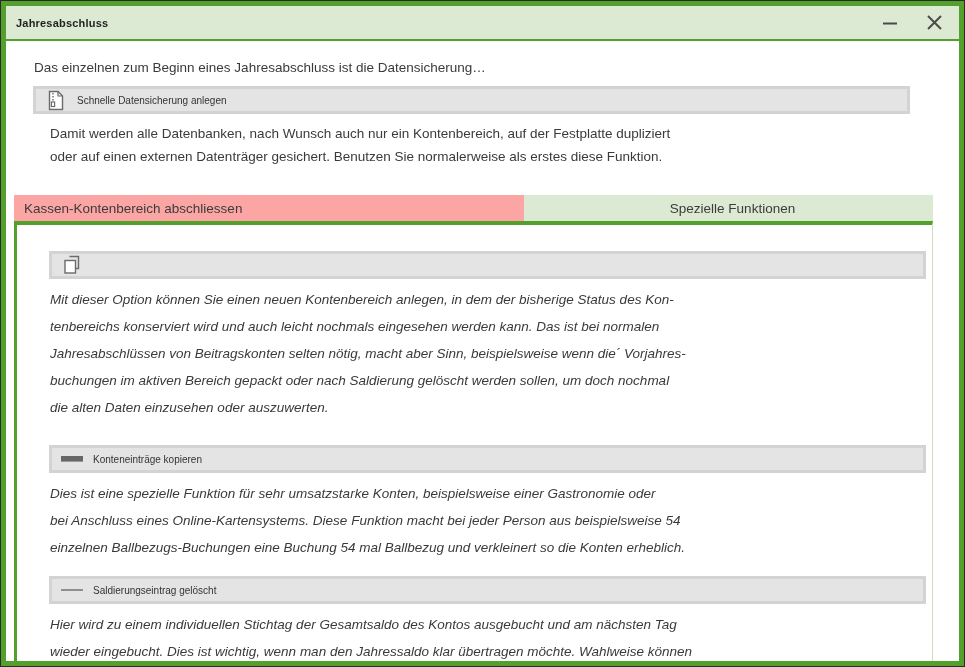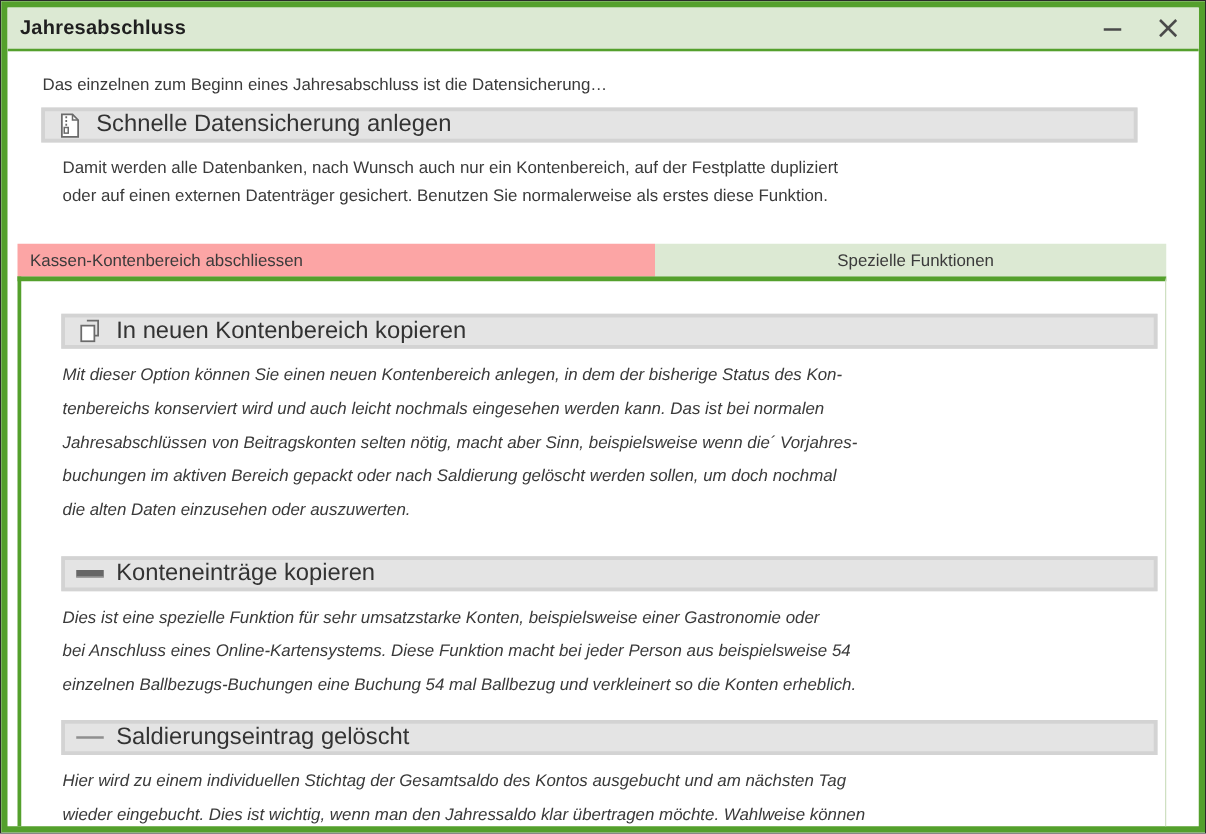--- a/index.html
+++ b/index.html
@@ -18,21 +18,21 @@
     overflow:hidden;
   }
   .titlebar {
     height:35px; flex:0 0 35px;
     background:#dce9d3;
     border-bottom:2px solid #54a02c;
     display:flex; align-items:center;
     padding:0 12px 0 10px;
   }
   .titlebar .title {
-    font-size:16px; font-weight:bold; color:#1f1f1f;
+    font-size:11px; font-weight:bold; color:#1f1f1f;
     letter-spacing:0.2px;
   }
   .titlebar .spacer { flex:1; }
   .win-btn {
     width:26px; height:26px;
     display:flex; align-items:center; justify-content:center;
     cursor:default;
   }
   .content { flex:1; position:relative; }
 
@@ -45,21 +45,21 @@
     width:877px; height:28px;
     background:#e4e4e4;
     border:3px solid #d3d3d3;
     display:flex; align-items:center;
     padding:0 8px;
   }
   .action-btn .ic {
     width:24px; display:flex; align-items:center; justify-content:center;
     margin-right:9px;
   }
-  .action-btn .lbl { font-size:19px; color:#333; }
+  .action-btn .lbl { font-size:10px; color:#333; }
   .backup-btn { margin-top:11px; }
 
   .desc {
     margin:8px 0 0 44px;
     font-size:13.5px;
     line-height:23px;
     white-space:pre-line;
   }
 
   .tabbar {
@@ -146,21 +146,20 @@
       <div class="panel">
 
         <div class="section section-1">
           <div class="action-btn">
             <span class="ic">
               <svg width="19" height="20" viewBox="0 0 19 20">
                 <path d="M6.5 1.5 h9 v12 h-3" fill="none" stroke="#6b6b6b" stroke-width="1.4"></path>
                 <rect x="2" y="5.5" width="10.5" height="12.5" fill="#fff" stroke="#6b6b6b" stroke-width="1.4"></rect>
               </svg>
             </span>
-            <span class="lbl">In neuen Kontenbereich kopieren</span>
           </div>
           <div class="desc">Mit dieser Option können Sie einen neuen Kontenbereich anlegen, in dem der bisherige Status des Kon-
 tenbereichs konserviert wird und auch leicht nochmals eingesehen werden kann. Das ist bei normalen
 Jahresabschlüssen von Beitragskonten selten nötig, macht aber Sinn, beispielsweise wenn die´ Vorjahres-
 buchungen im aktiven Bereich gepackt oder nach Saldierung gelöscht werden sollen, um doch nochmal
 die alten Daten einzusehen oder auszuwerten.</div>
         </div>
 
         <div class="section section-2">
           <div class="action-btn">

